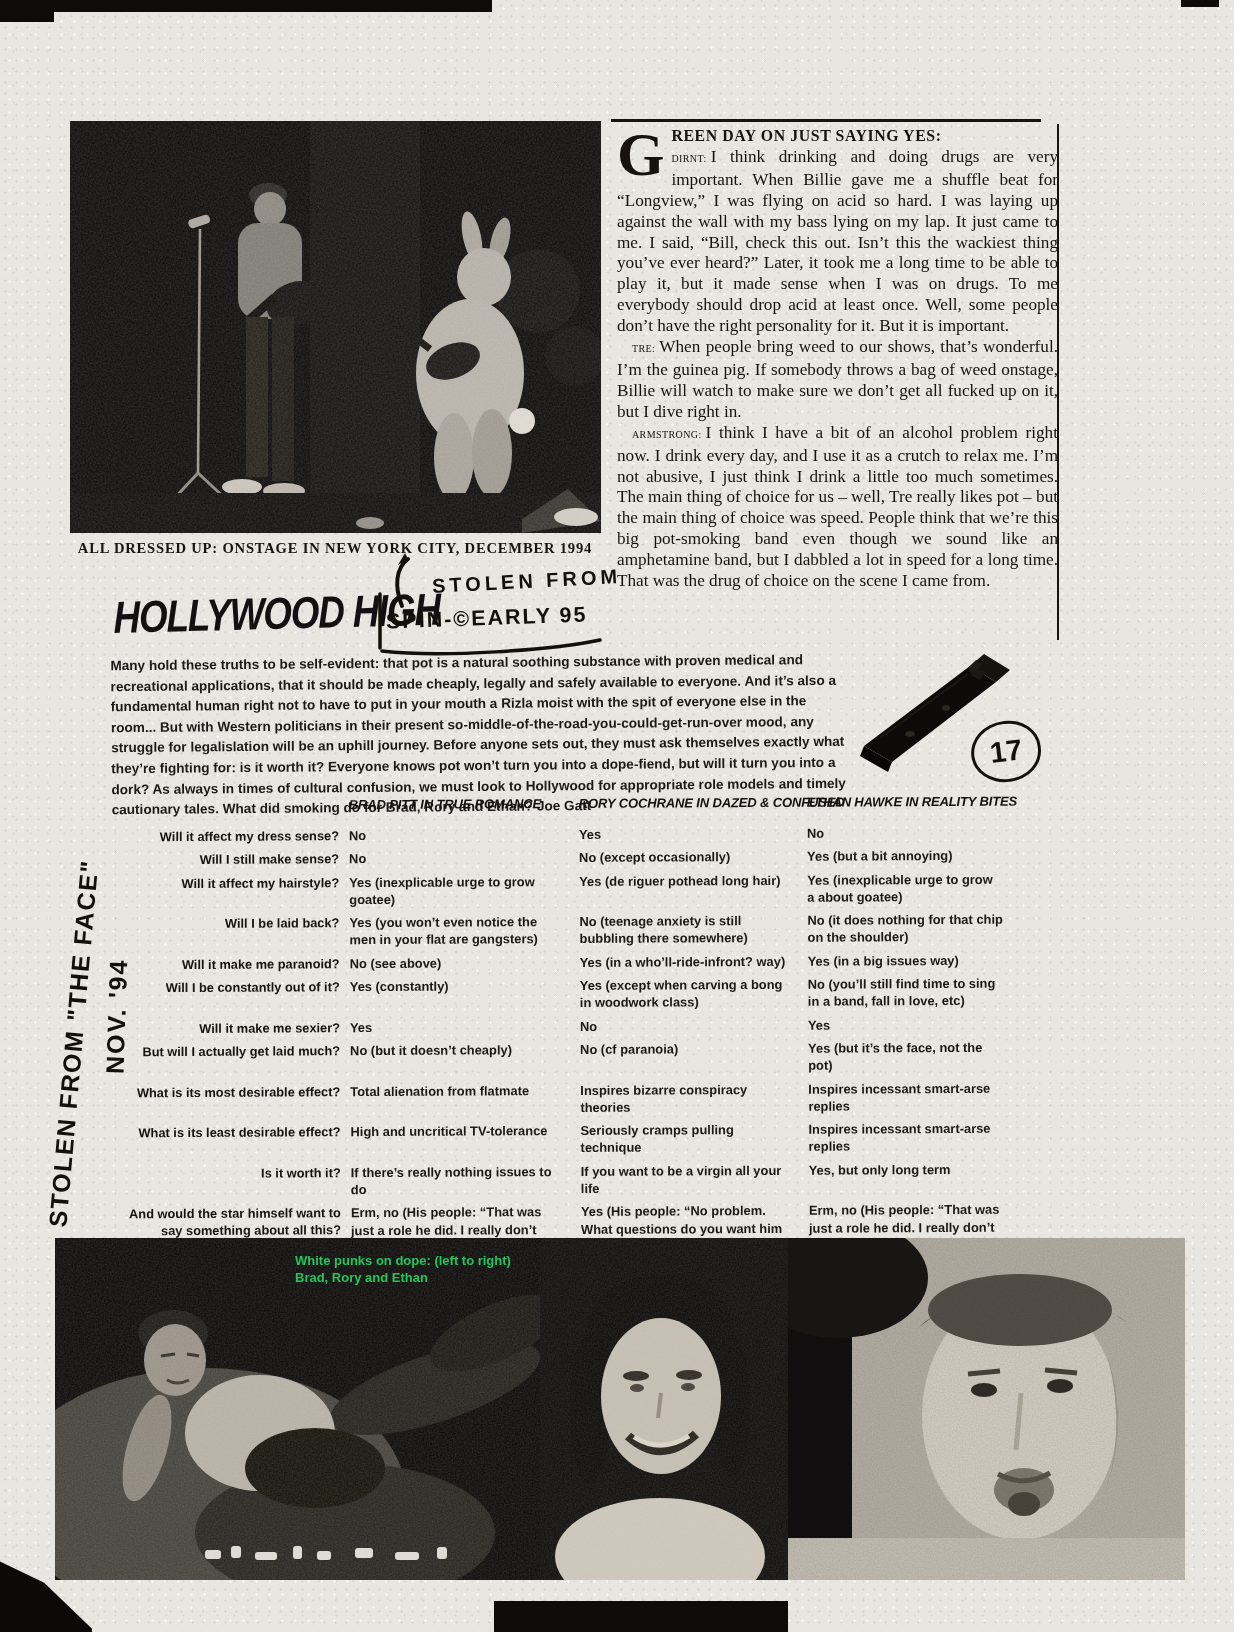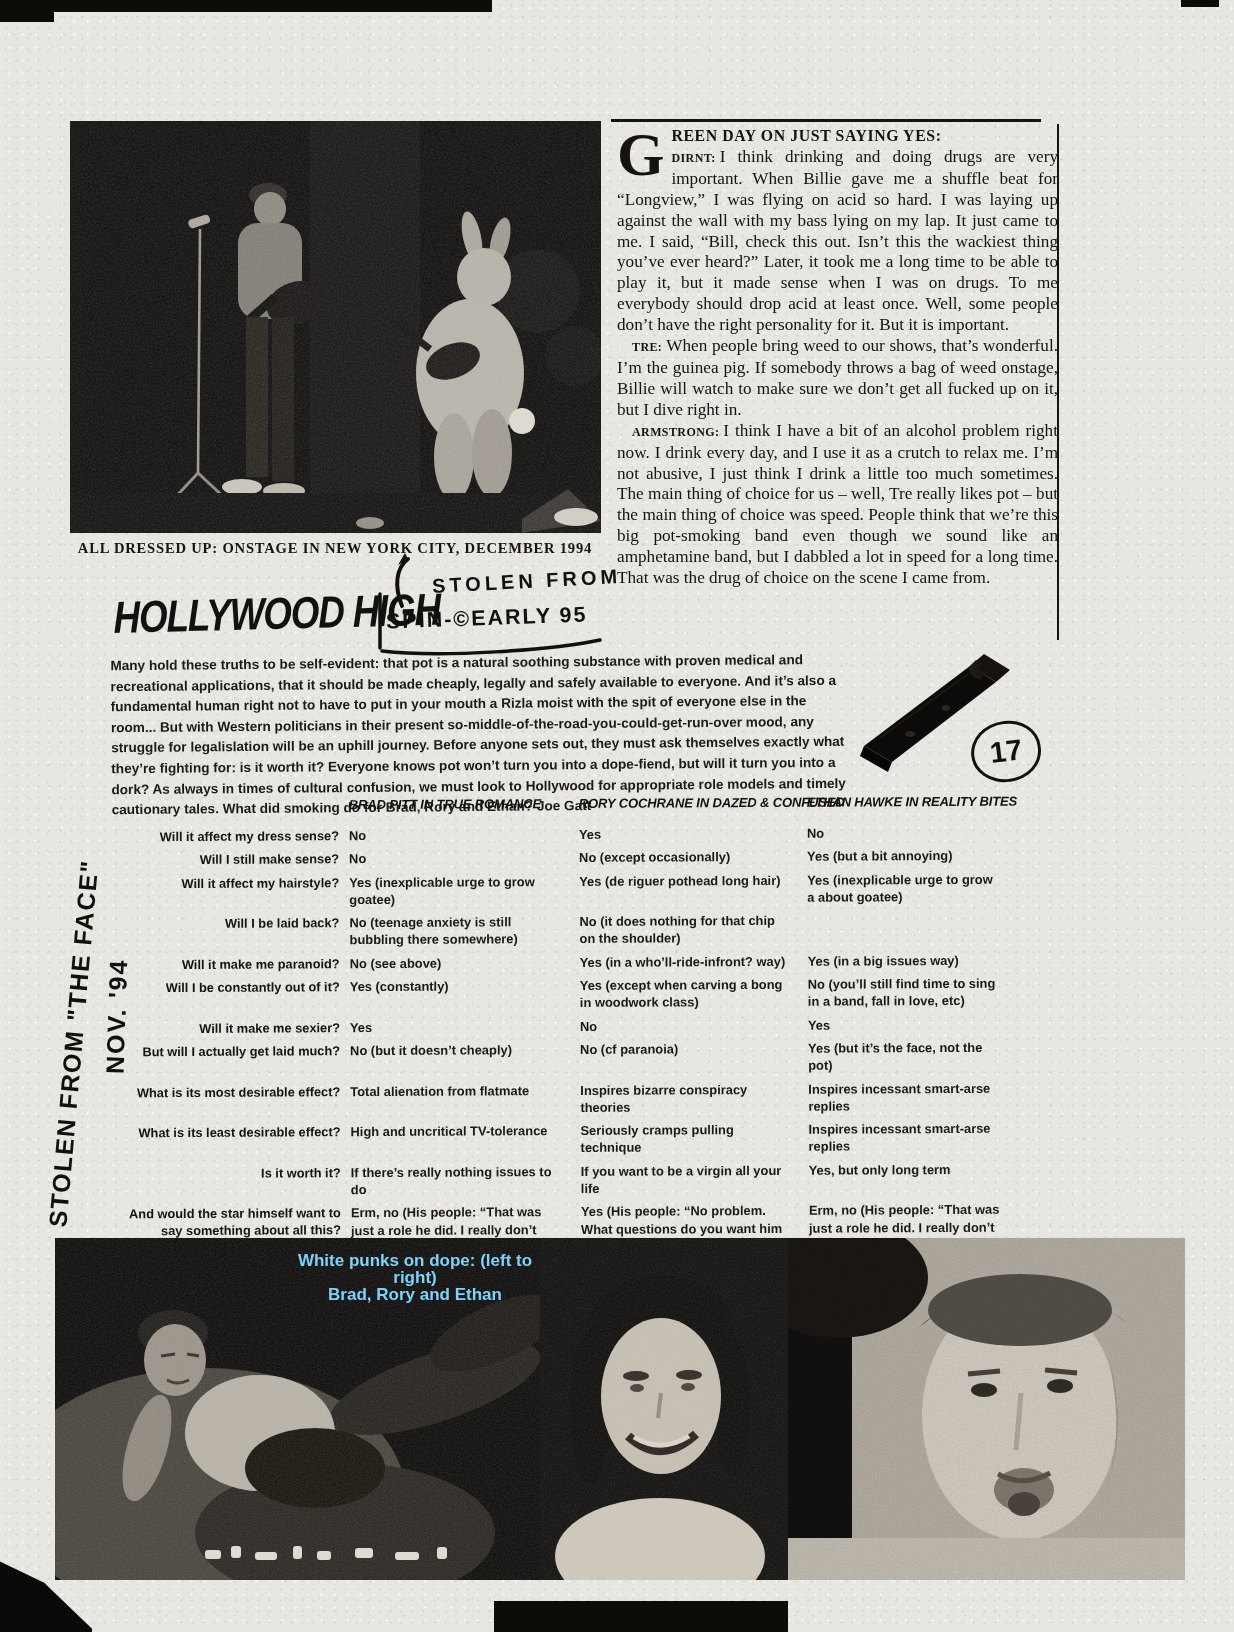--- a/index.html
+++ b/index.html
@@ -34,21 +34,21 @@
 
   
   .rule-art-top{left:611px;top:119px;width:430px;height:2.5px;background:#16130f;}
   .rule-art-right{left:1057px;top:124px;width:2px;height:516px;background:#16130f;}
   .article{left:617px;top:126px;width:441px;font-family:"Liberation Serif",serif;
     font-size:17.2px;line-height:20.9px;text-align:justify;color:#16120e;}
   .article p{margin:0;}
   .article p.cont{text-indent:15px;}
   .dropcap{float:left;font-size:61px;line-height:51px;font-weight:700;padding:3px 7px 0 0;}
   .art-heading{font-weight:700;font-size:15.8px;letter-spacing:0.6px;margin-top:32px;}
-  .speaker{font-weight:700;font-size:12px;letter-spacing:0.4px;margin-right:4px;}
+  .speaker{font-weight:400;font-size:10px;letter-spacing:0.4px;margin-right:4px;}
 
   
   .headline{left:114px;top:592px;font-weight:700;font-style:italic;font-size:45px;
     letter-spacing:-1.5px;white-space:nowrap;transform:scaleX(0.82) rotate(-1.2deg);
     transform-origin:left bottom;color:#121010;}
   .spin-annot{left:372px;top:552px;width:250px;height:108px;}
   .hand{font-weight:700;color:#121008;white-space:nowrap;}
   .spin-l1{position:absolute;left:60px;top:18px;font-size:20px;letter-spacing:4px;transform:rotate(-3deg);}
   .spin-l2{position:absolute;left:14px;top:54px;font-size:21.5px;letter-spacing:2px;transform:rotate(-2deg);}
 
@@ -74,22 +74,22 @@
   .trow .a{font-weight:700;font-size:12.9px;line-height:17.3px;padding-right:12px;color:#1b1815;}
 
   
   .face-annot{left:-132px;top:948px;width:480px;height:86px;transform:rotate(-84deg);}
   .face-l1{position:absolute;left:0;top:0;font-size:25px;letter-spacing:1.5px;transform:rotate(-1deg);}
   .face-l2{position:absolute;left:158px;top:40px;font-size:25px;letter-spacing:2px;transform:rotate(-4deg);}
 
   
   .strip{left:55px;top:1238px;width:1130px;height:342px;background:#060606;display:flex;}
   .strip svg{display:block;height:100%;}
-  .strip-caption{position:absolute;left:240px;top:14px;width:240px;text-align:center;
-    color:#7dd3fc;font-weight:700;font-size:17px;line-height:17px;}
+  .strip-caption{position:absolute;left:240px;top:14px;width:240px;text-align:left;
+    color:#22c55e;font-weight:700;font-size:13px;line-height:17px;}
 </style>
 </head>
 <body>
 
 <div class="page">
 
   <div class="abs ink scan-top-bar"></div>
   <div class="abs ink scan-top-corner"></div>
   <div class="abs ink scan-top-right"></div>
   <div class="abs scan-bottom-left"></div>
@@ -208,20 +208,21 @@
           <div class="a">Yes (but a bit annoying)</div>
         </div>
         <div class="trow">
           <div class="q">Will it affect my hairstyle?</div>
           <div class="a">Yes (inexplicable urge to grow goatee)</div>
           <div class="a">Yes (de riguer pothead long hair)</div>
           <div class="a">Yes (inexplicable urge to grow a about goatee)</div>
         </div>
         <div class="trow">
           <div class="q">Will I be laid back?</div>
+          <div class="a">Yes (you won’t even notice the men in your flat are gangsters)</div>
           <div class="a">No (teenage anxiety is still bubbling there somewhere)</div>
           <div class="a">No (it does nothing for that chip on the shoulder)</div>
         </div>
         <div class="trow">
           <div class="q">Will it make me paranoid?</div>
           <div class="a">No (see above)</div>
           <div class="a">Yes (in a who’ll-ride-infront? way)</div>
           <div class="a">Yes (in a big issues way)</div>
         </div>
         <div class="trow">

